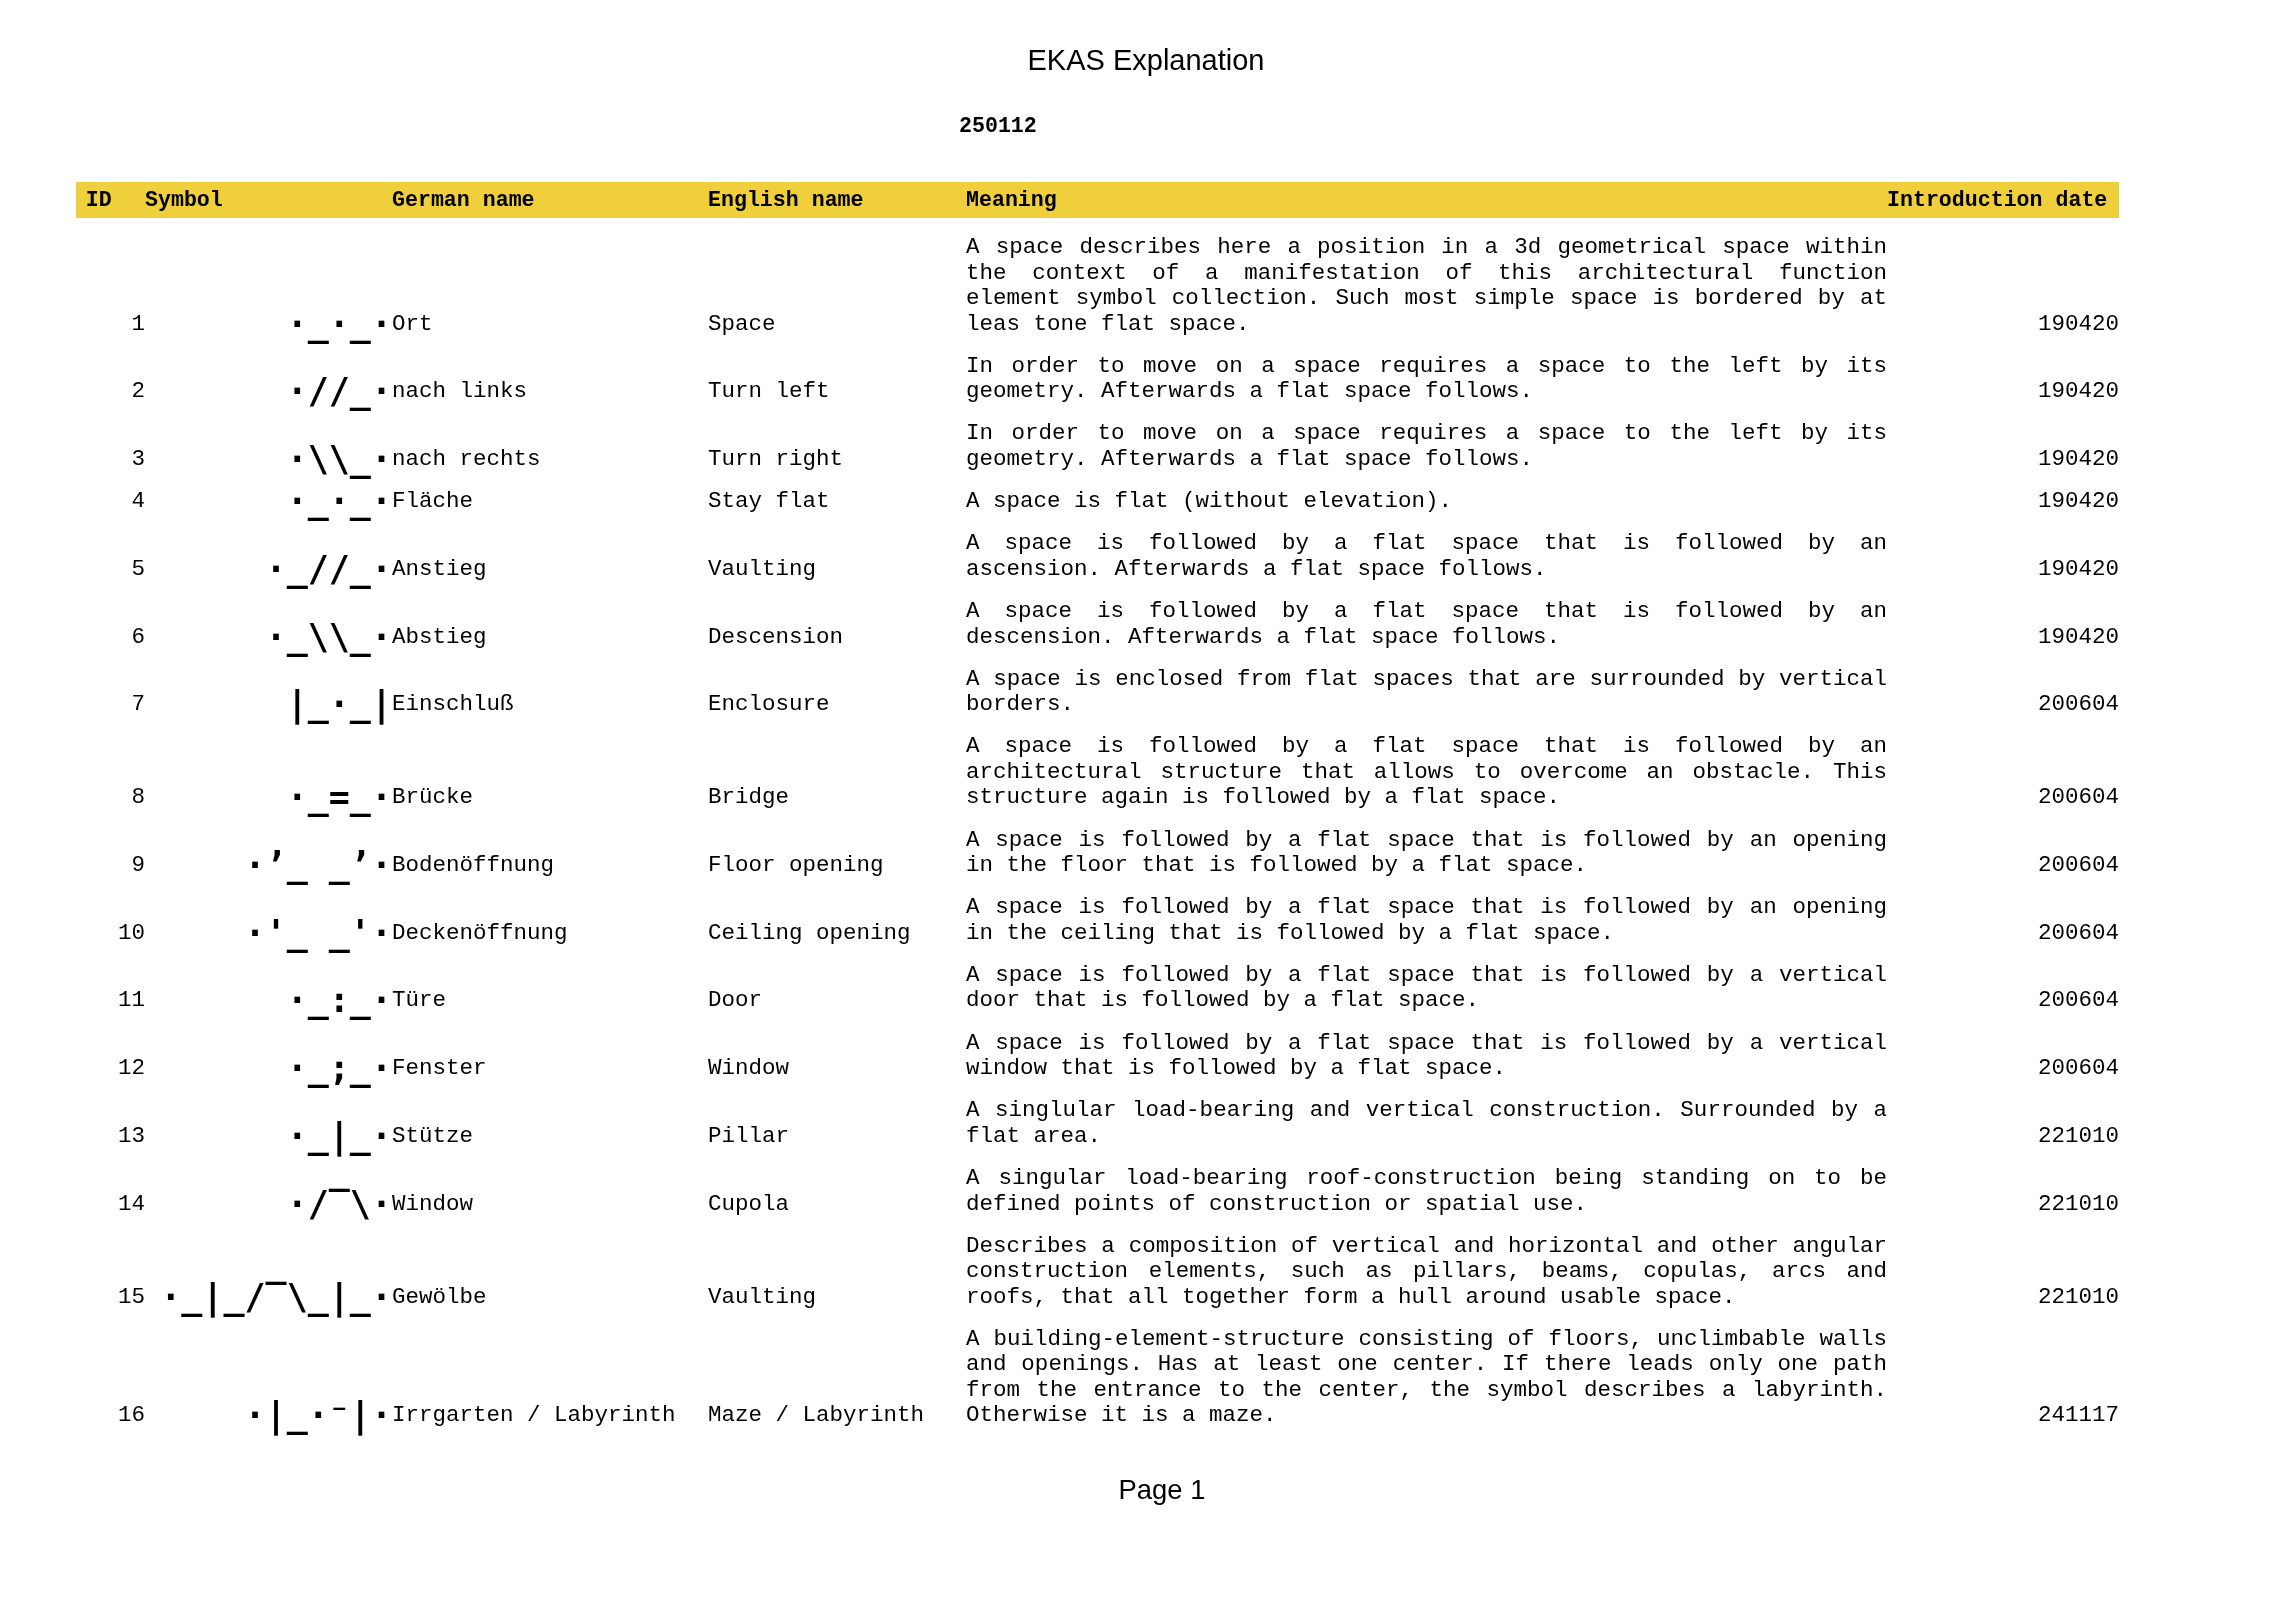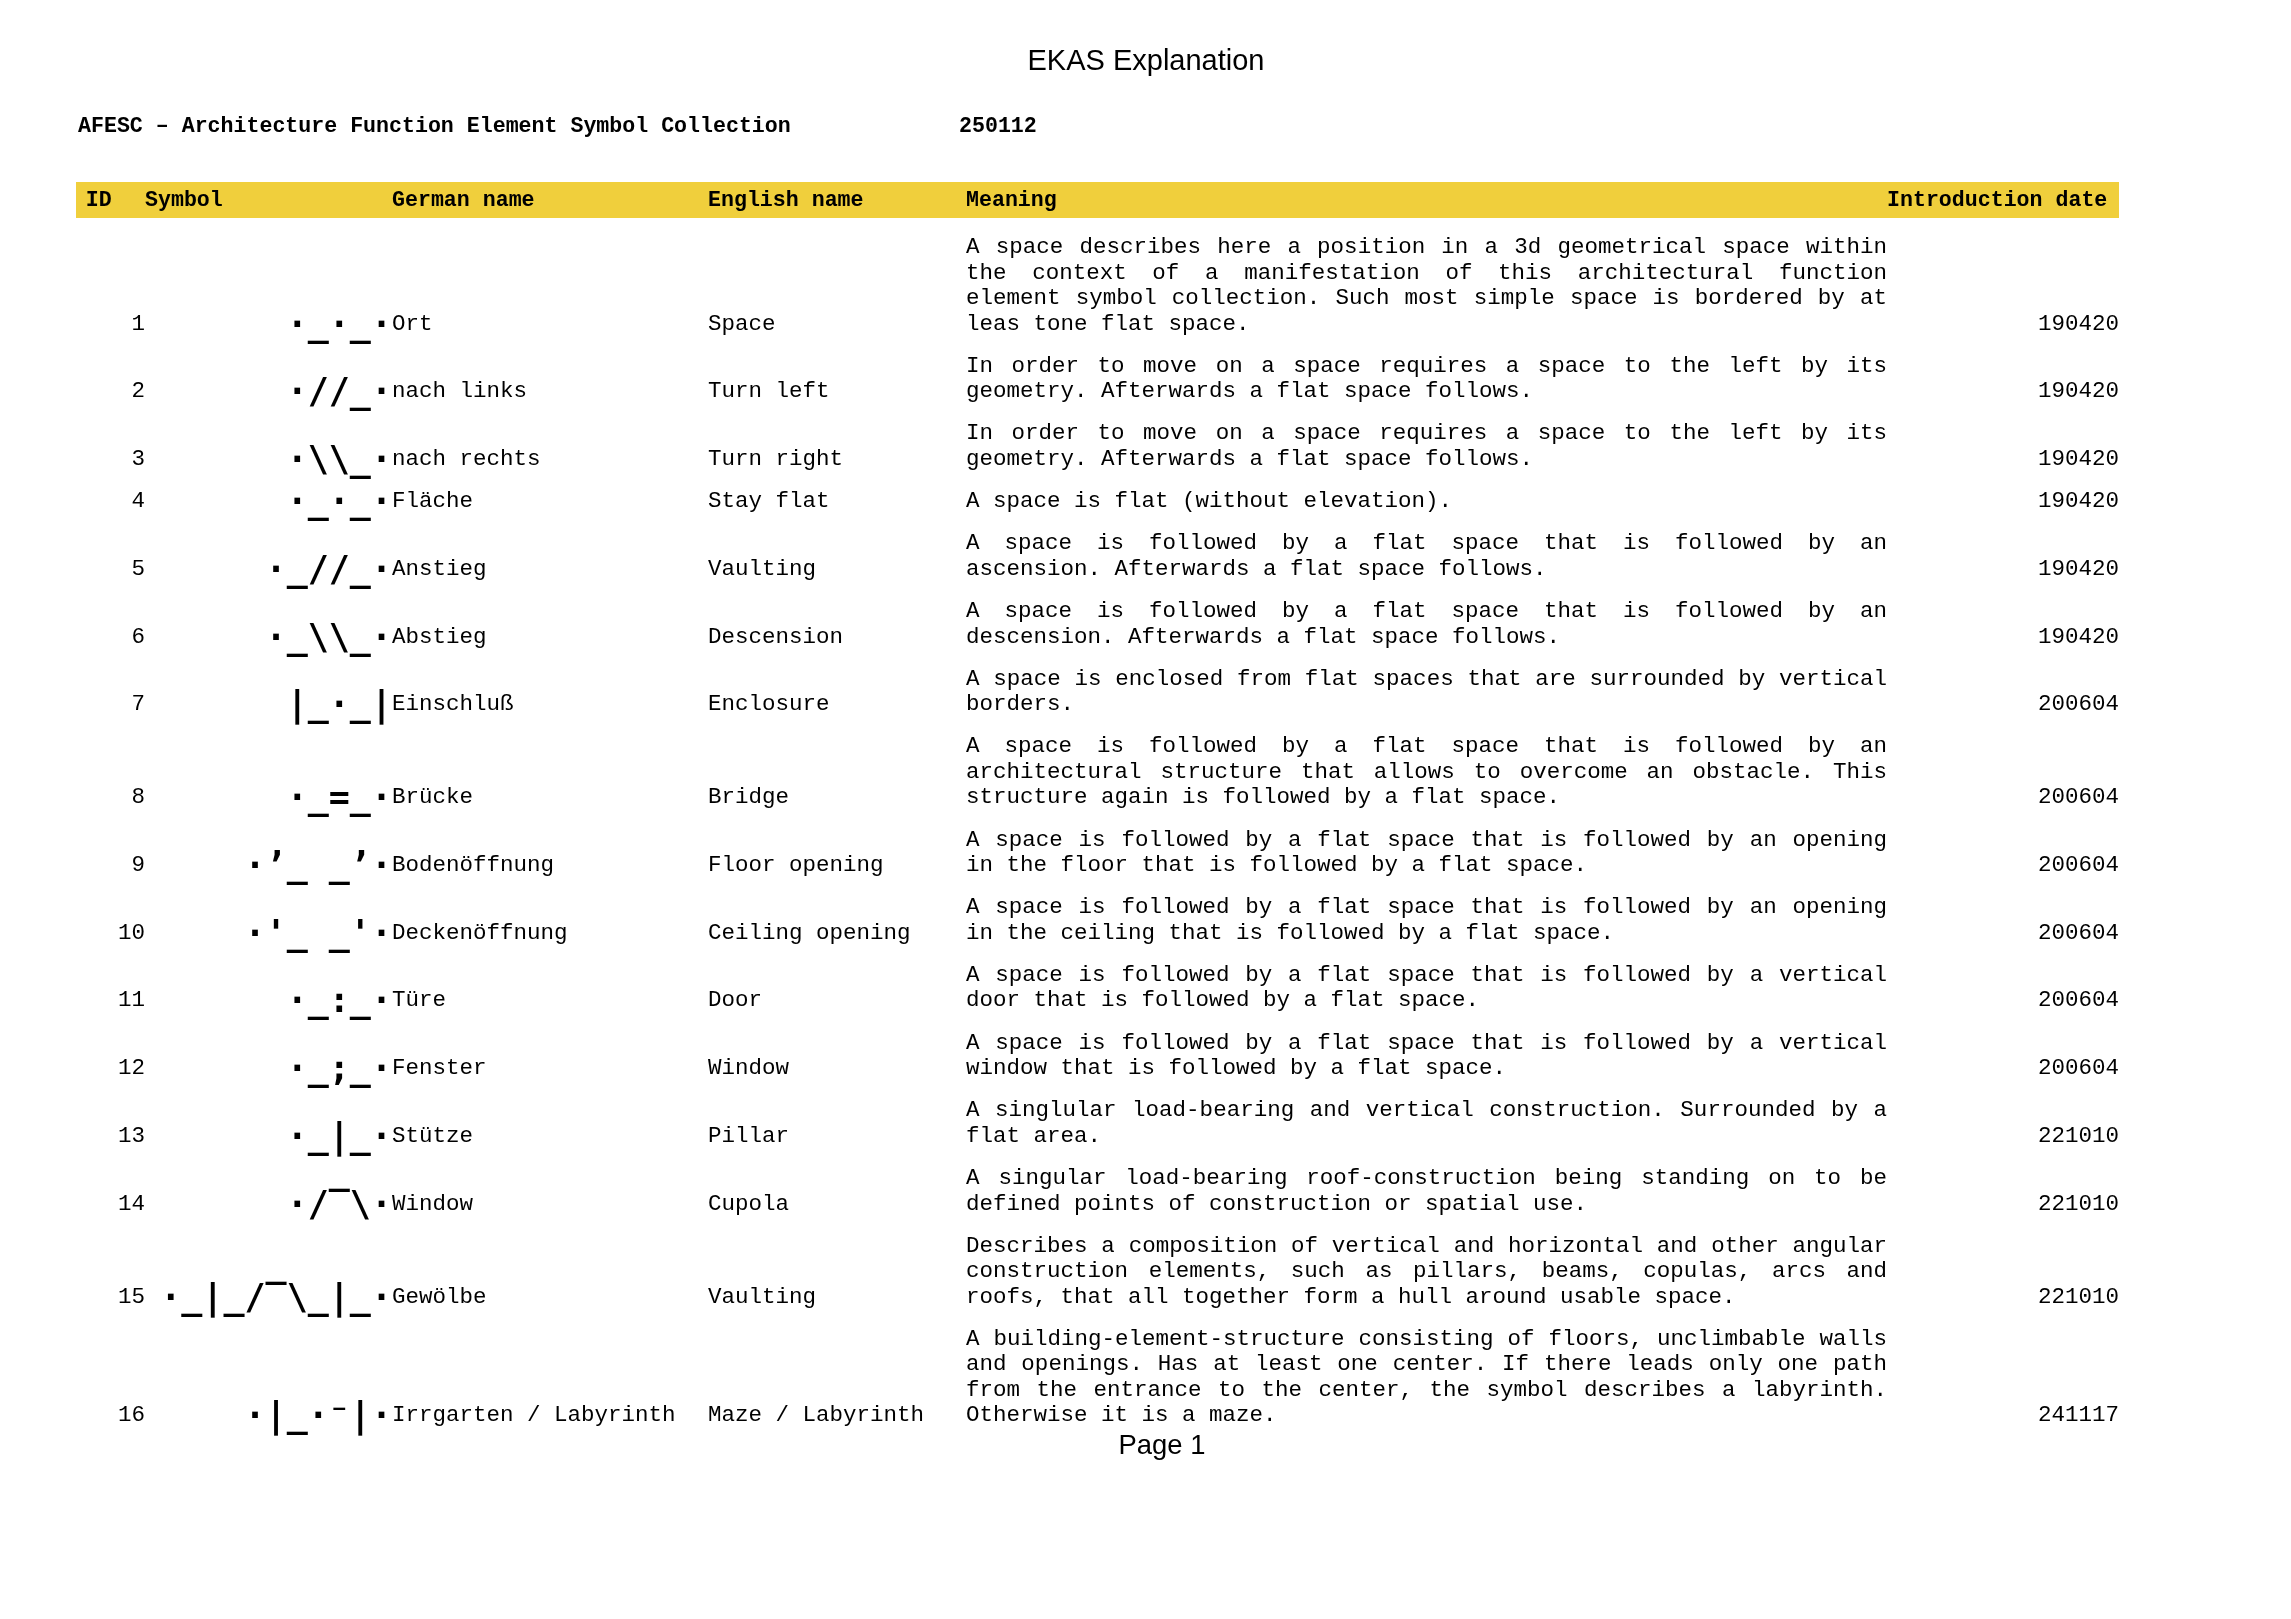--- a/index.html
+++ b/index.html
@@ -77,33 +77,33 @@
     font-weight: bold;
     line-height: 25.5px;
     white-space: nowrap;
     overflow: visible;
   }
   td.cell-german, td.cell-english { white-space: nowrap; }
   td.cell-meaning { text-align: justify; }
   td.cell-date    { text-align: right; }
 
   .page-footer {
+    margin-top: 45px;
     text-align: center;
     font-family: "Liberation Sans", sans-serif;
     font-size: 27.4px;
     padding-left: 32px;
   }
 </style>
 </head>
 <body>
 
 <div class="page-title">EKAS Explanation</div>
 
 <div class="subtitle-row">
-  <span>AFESC – Architecture Function Element Symbol Collection</span>
   <span class="doc-number">250112</span>
 </div>
 
 <table class="symbol-table">
   <colgroup>
     <col class="c-id">
       <col class="c-symbol">
       <col class="c-german">
     <col class="c-english">
       <col class="c-meaning">

